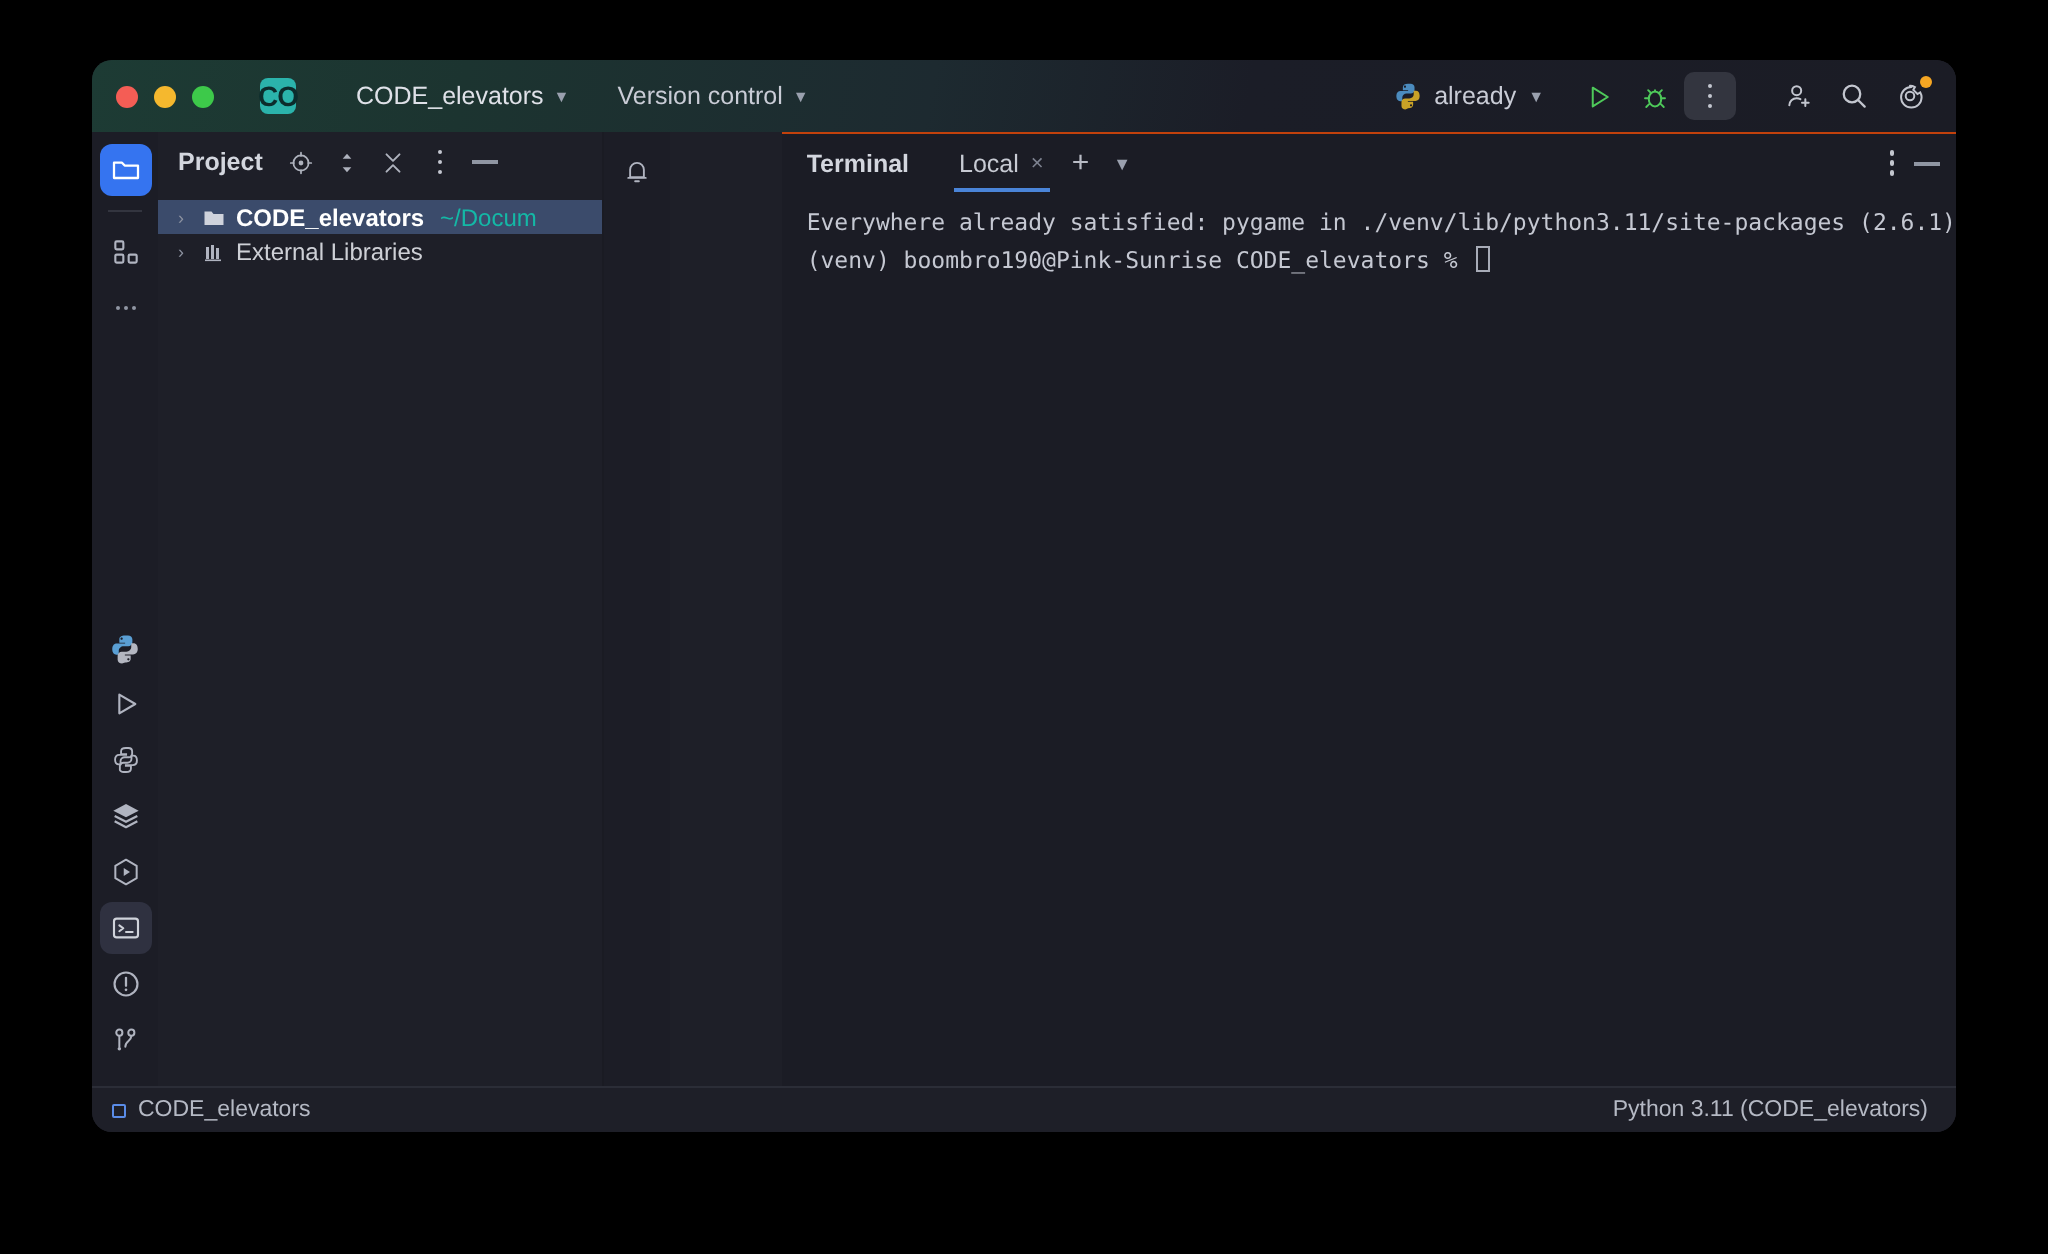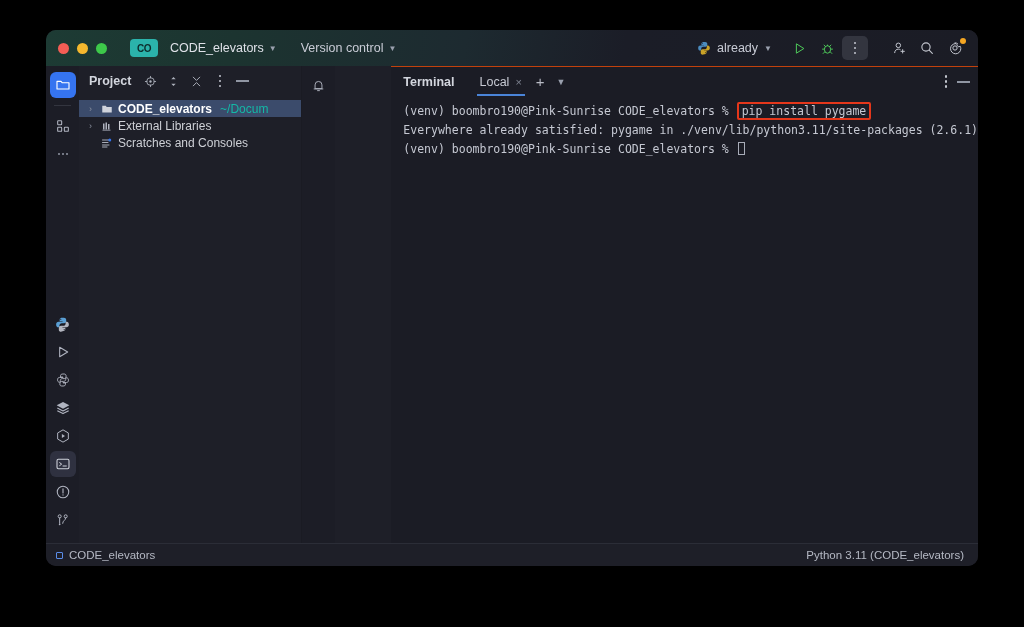--- a/index.html
+++ b/index.html
@@ -31,26 +31,26 @@
     padding: 0 10px 0 12px;
     position: relative;
   }
   .traffic { display: flex; gap: 8px; align-items: center; margin-right: 18px; }
   .tl { width: 11px; height: 11px; border-radius: 50%; }
   .tl.red { background: #f45d55; }
   .tl.yellow { background: #f5b82e; }
   .tl.green { background: #3dc94a; }
 
   .proj-badge {
-    width: 28px; height: 18px; border-radius: 4px;
+    width: 18px; height: 18px; border-radius: 4px;
     background: #2bb3ab;
-    color: #0c2c2c; font-size: 10px; font-weight: bold;
+    color: #0c2c2c; font-size: 14px; font-weight: bold;
     display: flex; align-items: center; justify-content: center;
     letter-spacing: -0.5px;
-    margin-right: 7px;
+    margin-right: 25px;
   }
   .tb-item {
     display: flex; align-items: center; gap: 5px;
     color: #c9ccd6; font-size: 12.5px;
     padding: 3px 5px; border-radius: 4px;
     white-space: nowrap;
   }
   .tb-item.strongtext { color: #dfe1e8; }
   .chev { font-size: 8px; color: #9aa0ae; display:inline-block; }
   .tb-gap { width: 14px; }
@@ -438,30 +438,20 @@
                 <svg width="12" height="12" viewBox="0 0 24 24">
                   <rect x="4" y="7" width="3" height="12" fill="#b0b4c0"></rect>
                   <rect x="9" y="5" width="3" height="14" fill="#b0b4c0"></rect>
                   <rect x="14" y="8" width="3" height="11" fill="#b0b4c0"></rect>
                   <rect x="3" y="19.5" width="16" height="1.6" fill="#b0b4c0"></rect>
                 </svg>
               </span>
               <span class="tname">External Libraries</span>
             </div>
 
-            <div class="trow">
-              <span class="arrow"></span>
-              <span class="ticon">
-                <svg width="12" height="12" viewBox="0 0 24 24">
-                  <path d="M3 6h14M3 11h11M3 16h13M3 20h9" stroke="#b0b4c0" stroke-width="1.9" stroke-linecap="round"></path>
-                  <circle cx="17.5" cy="6" r="3" fill="#3574f0"></circle>
-                </svg>
-              </span>
-              <span class="tname">Scratches and Consoles</span>
-            </div>
           </div>
         </div>
 
 
         <div class="rrail">
           <div class="rail-btn">
             <svg width="15" height="15" viewBox="0 0 24 24">
               <path d="M6.5 17V11a5.5 5.5 0 0 1 11 0v6z" fill="none" stroke="#b0b4c0" stroke-width="1.5" stroke-linejoin="round"></path>
               <path d="M5 17.5h14M10.5 20.2h3" stroke="#b0b4c0" stroke-width="1.5" stroke-linecap="round"></path>
             </svg>
@@ -485,21 +475,20 @@
             <span class="dots-v">
                 <i></i>
                 <i></i>
                 <i></i>
               </span>
             <span class="minus-btn"></span>
           </span>
         </div>
 
         <div class="term-body">
-          <div class="term-line"><span>(venv) boombro190@Pink-Sunrise CODE_elevators % </span><span class="cmd-box">pip install pygame</span></div>
           <div class="term-line"><span>Everywhere already satisfied: pygame in ./venv/lib/python3.11/site-packages (2.6.1)</span></div>
           <div class="term-line"><span>(venv) boombro190@Pink-Sunrise CODE_elevators % </span><span class="cursor"></span></div>
         </div>
       </div>
     </div>
   </div>
 
   <div class="status">
     <div class="status-left">
       <span class="sq"></span>

